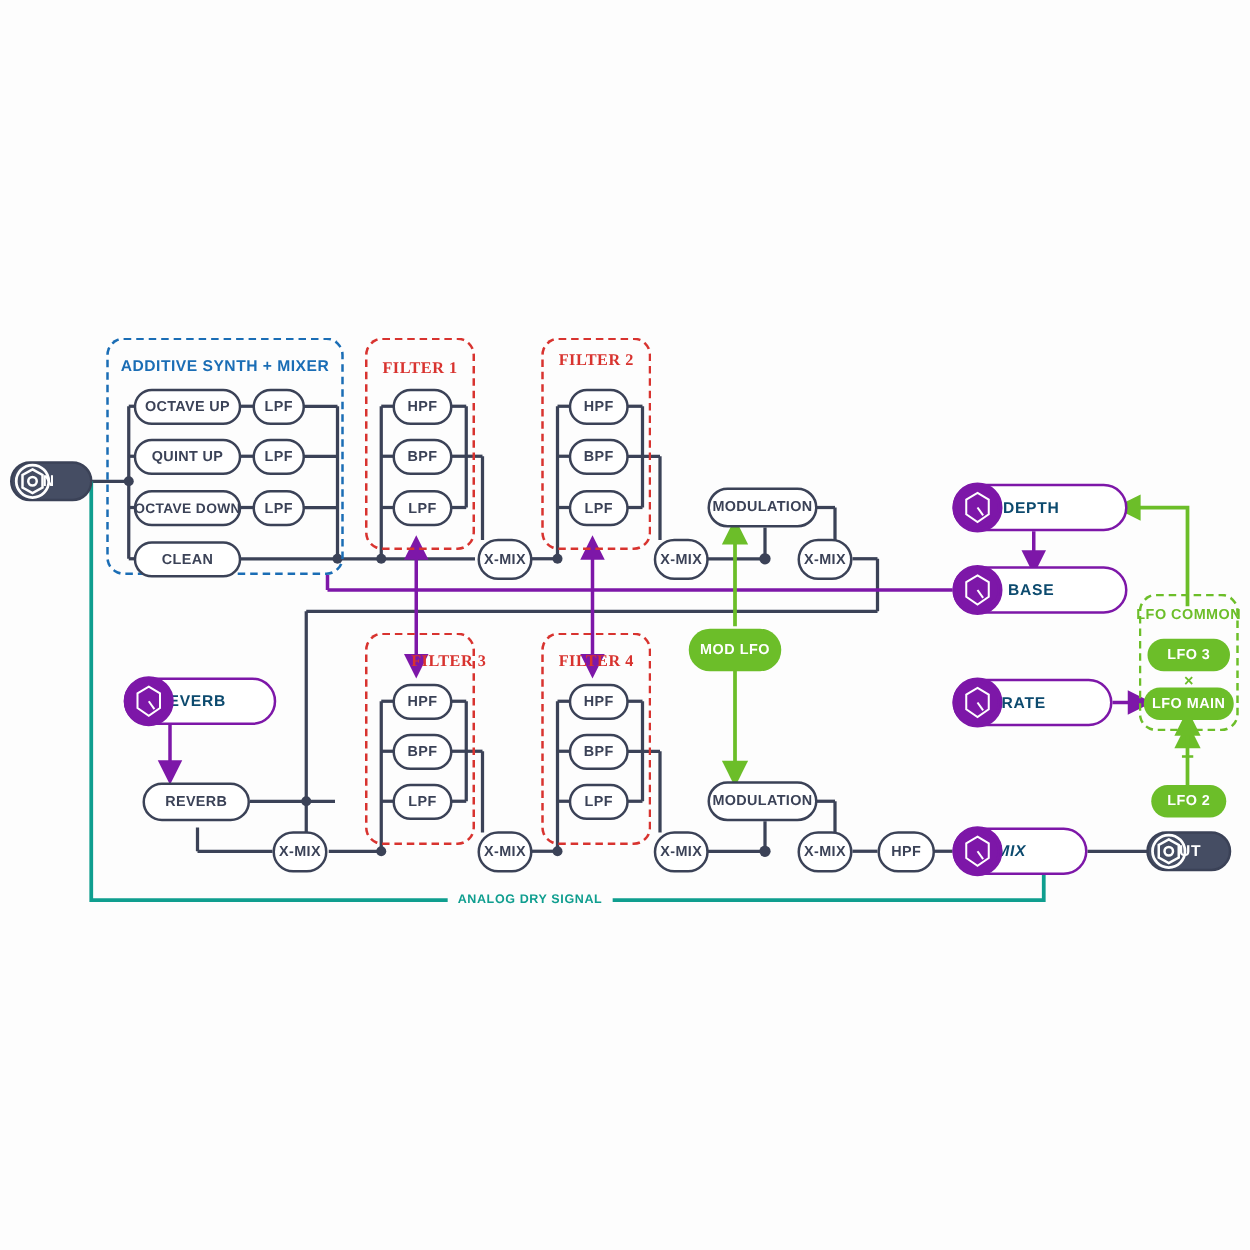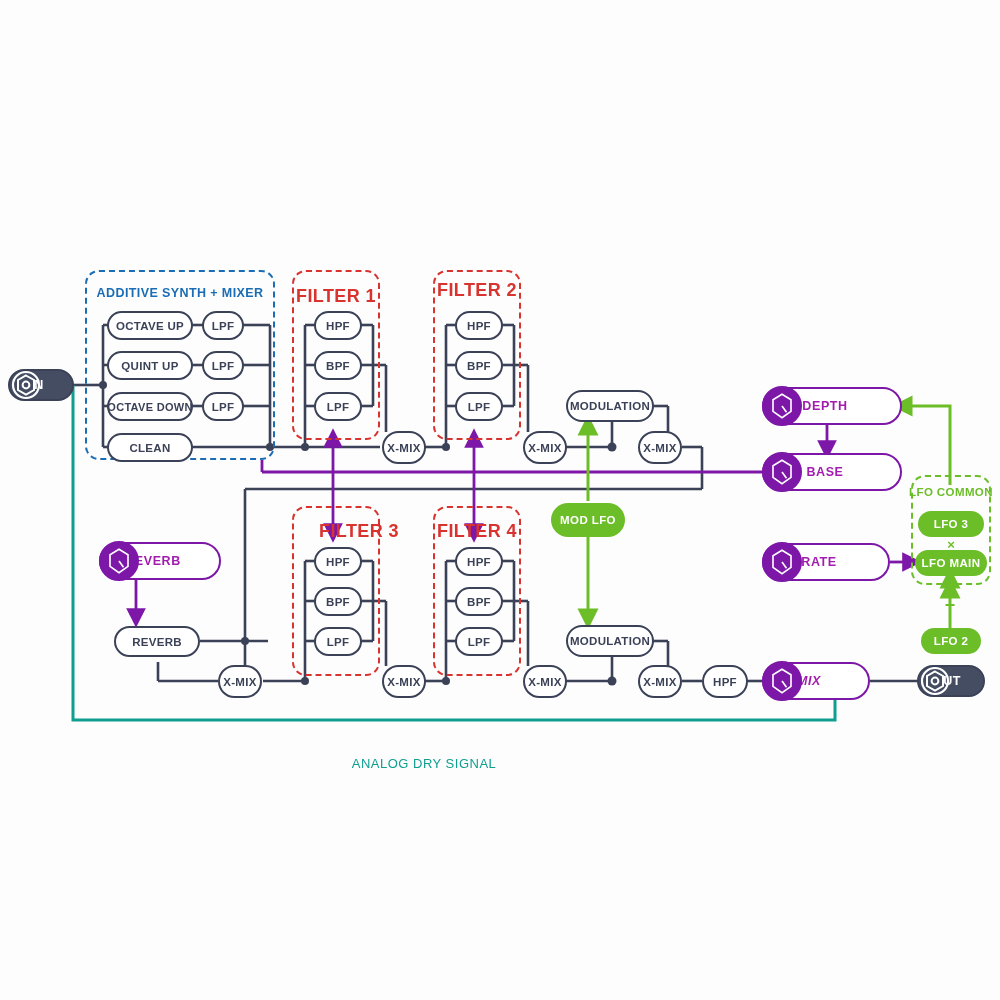--- a/index.html
+++ b/index.html
@@ -37,31 +37,31 @@
   .group.blue{border:2px dashed #1a6db5;}
   .group.red{border:2px dashed #d8332f;}
   .group.green{border:2px dashed #6cbe29;}
   .group-title{
     position:absolute;
     font-weight:bold;letter-spacing:.4px;
     white-space:nowrap;text-align:center;
     transform:translateX(-50%);
   }
   .group-title.blue{color:#1a6db5;font-size:12.5px;}
-  .group-title.red{color:#d8332f;font-size:18px;}
+  .group-title.red{color:#d8332f;font-size:13px;font-family:Liberation Serif, serif;}
   .group-title.green{color:#6cbe29;font-size:11.5px;}
 
   
   .knobrow{
     position:absolute;box-sizing:border-box;
     border:2.5px solid #7d17a8;border-radius:999px;background:#fff;
     display:flex;align-items:center;
   }
   .knobrow .label{
-    flex:1;text-align:center;color:#a21caf;
+    flex:1;text-align:center;color:#0c4a6e;
     font-weight:bold;font-size:12.5px;letter-spacing:.6px;
     padding-right:14px;
   }
   .knob{
     position:absolute;left:-2px;top:50%;transform:translateY(-50%);
     width:40px;height:40px;border-radius:50%;
     background:#7d17a8;border:2.5px solid #7d17a8;
     box-sizing:border-box;
   }
   .knob svg{display:block;width:100%;height:100%;}
@@ -87,24 +87,23 @@
     position:absolute;box-sizing:border-box;
     background:#6cbe29;border-radius:999px;color:#ffffff;
     display:flex;align-items:center;justify-content:center;
     font-weight:bold;font-size:11.5px;letter-spacing:.4px;white-space:nowrap;
   }
   .glyph{
     position:absolute;color:#6cbe29;font-weight:bold;
     display:flex;align-items:center;justify-content:center;
   }
   .dry-label{
-    position:absolute;color:#0f9e8f;font-weight:normal;font-size:13px;
+    position:absolute;color:#0f9e8f;font-weight:bold;font-size:10px;
     letter-spacing:.5px;background:#fdfdfd;padding:0 8px;white-space:nowrap;
     transform:translate(-50%,-50%);
-    margin-top:43px;
   }
 </style>
 </head>
 <body>
 
 <div id="stage">
 
   <svg id="wires" viewBox="0 0 1000 1000">
     <defs>
       <marker id="arrPurple" markerWidth="9" markerHeight="9" refX="4.5" refY="4.5" orient="auto">

